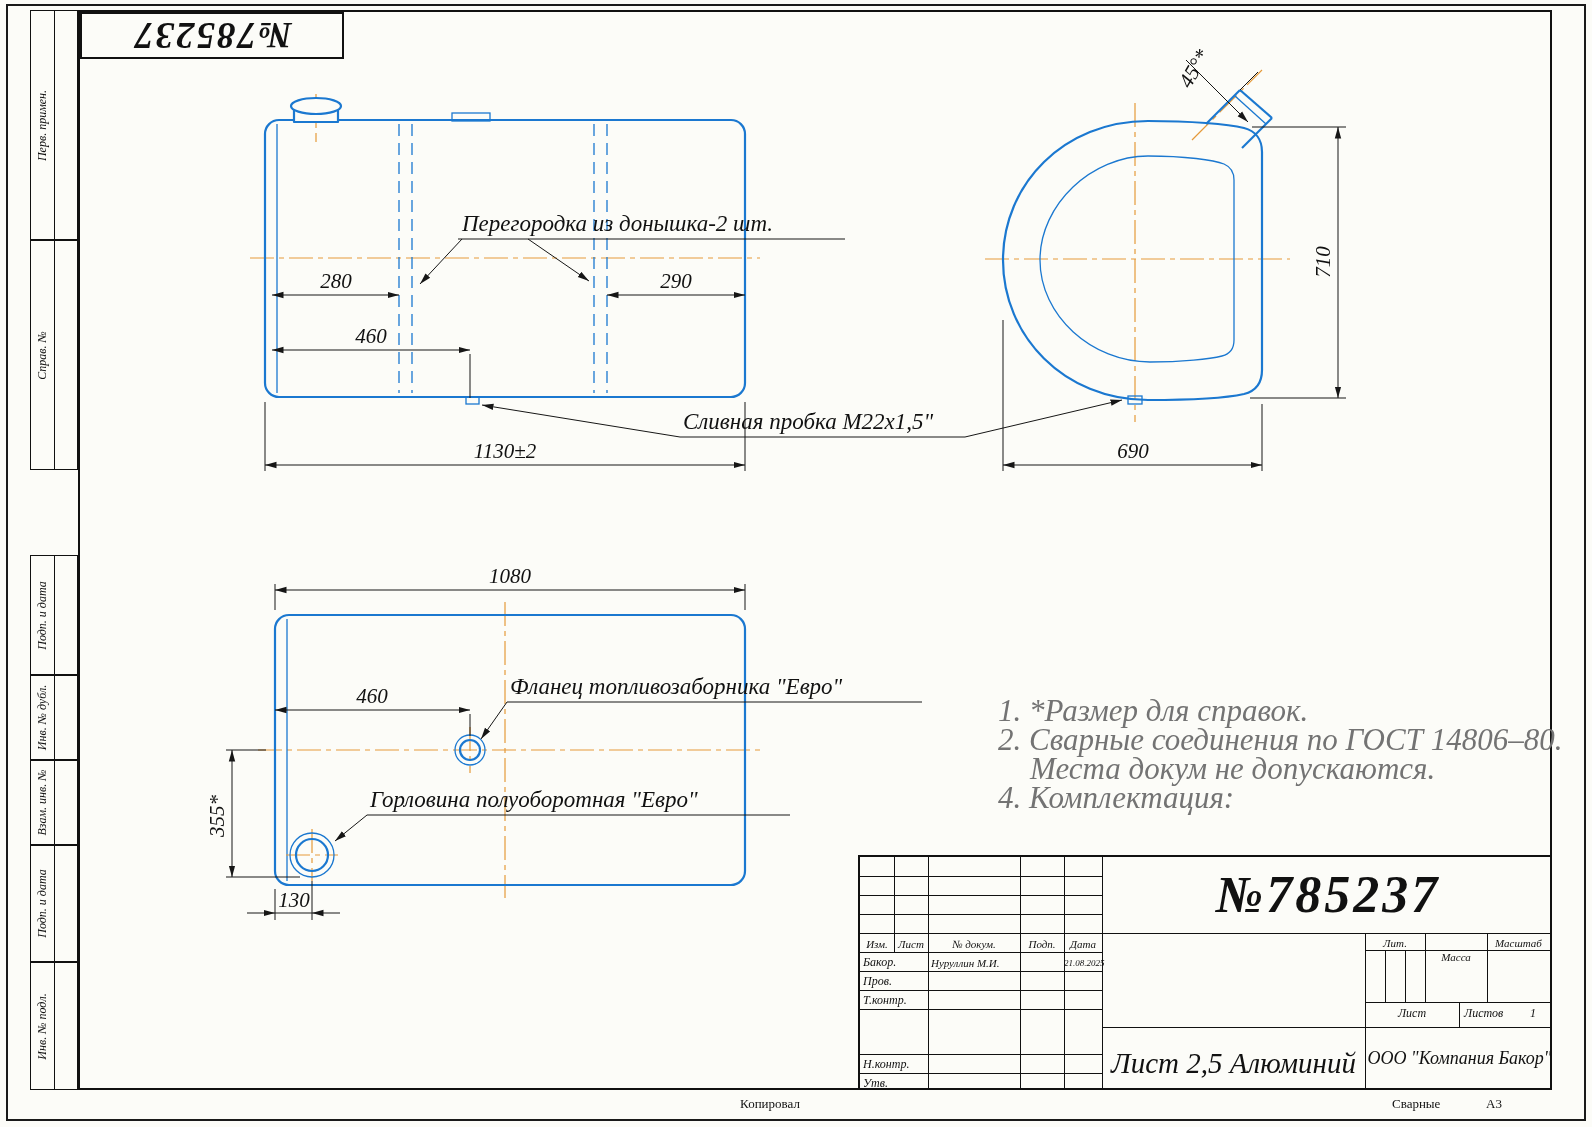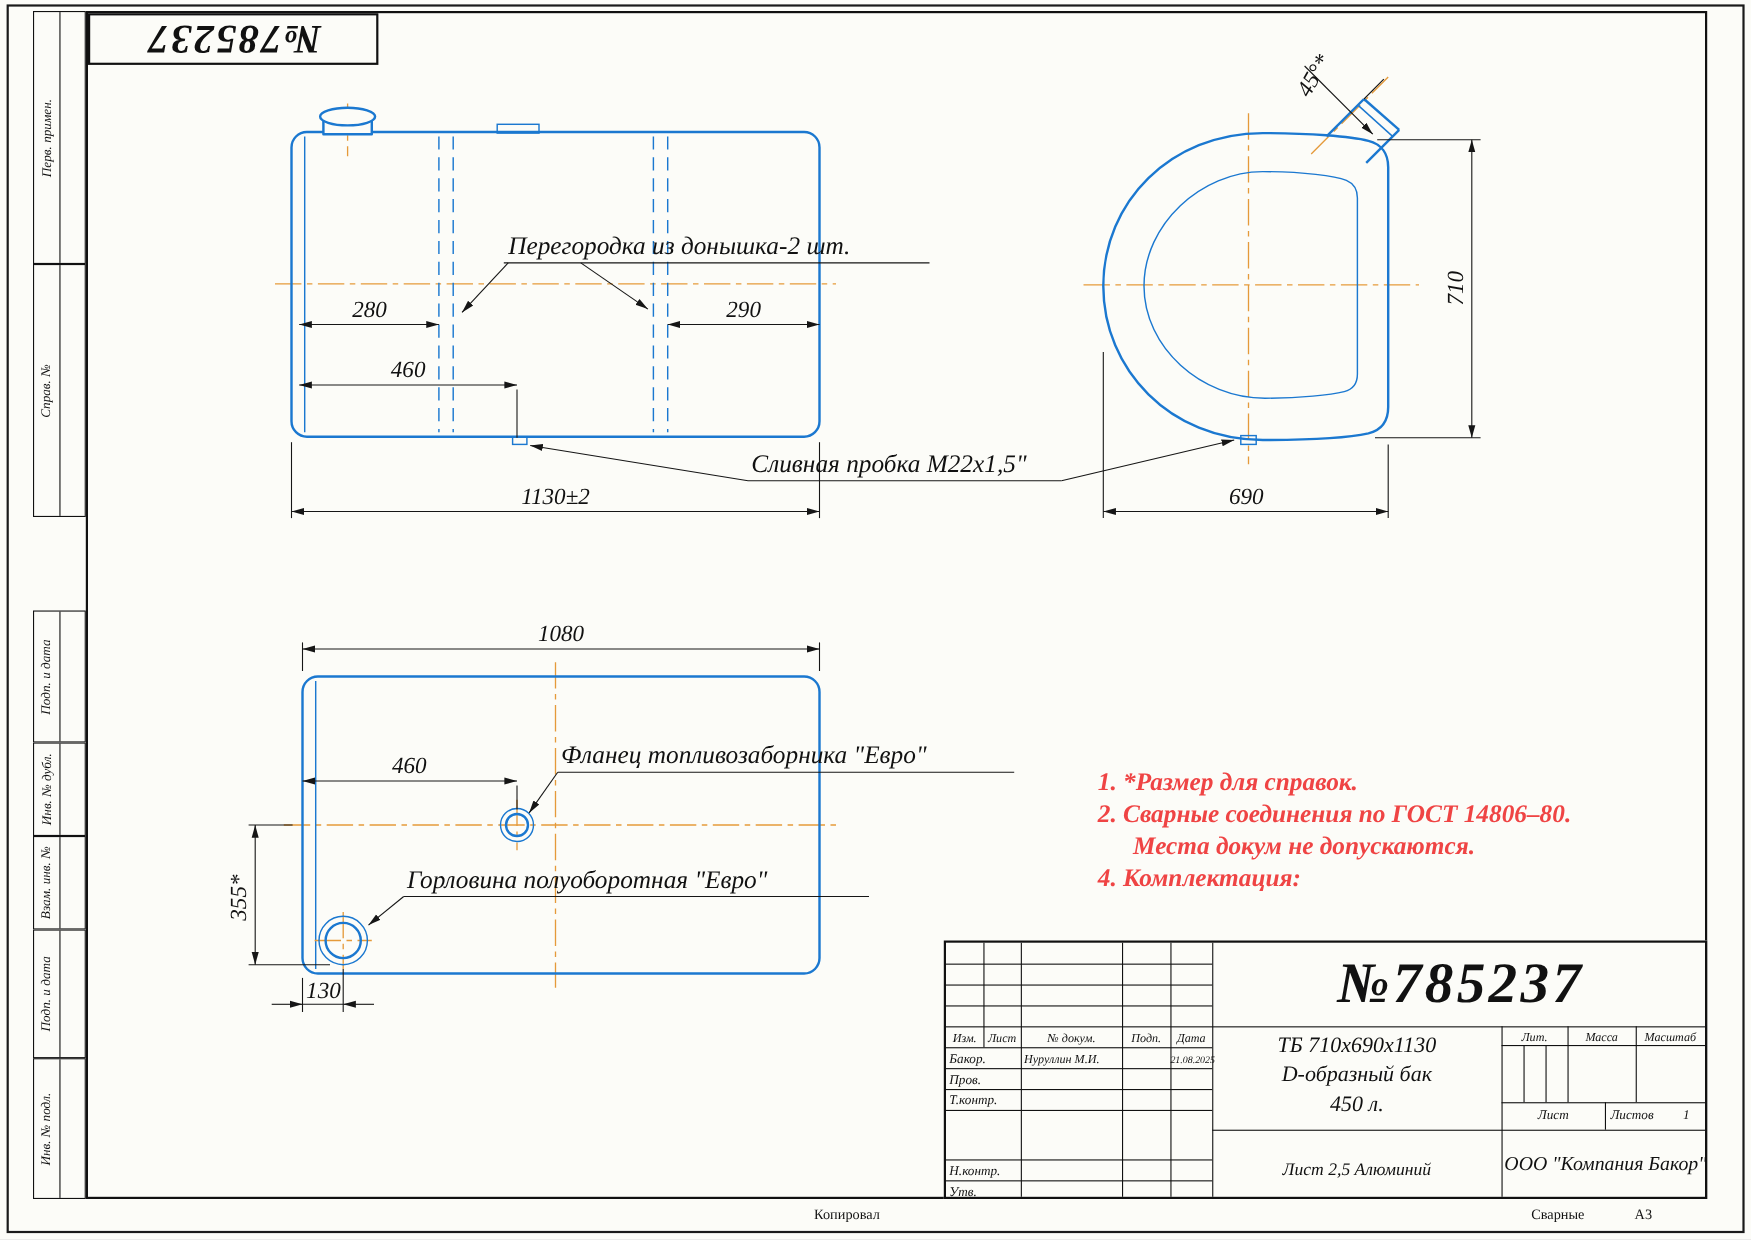--- a/index.html
+++ b/index.html
@@ -24,32 +24,32 @@
   .blue2 { stroke:#1b78d0; stroke-width:2.2; fill:none; stroke-linejoin:round; }
   .blue1 { stroke:#1b78d0; stroke-width:1.3; fill:none; }
   .bluedash { stroke:#1b78d0; stroke-width:1.3; fill:none; stroke-dasharray:12 7; }
   .cl { stroke:#e59a3a; stroke-width:1.2; fill:none; stroke-dasharray:24 5 5 5; }
   .dim { stroke:#161616; stroke-width:1; fill:none; }
   .fillpaper { fill:#fcfcf8; }
   text.dimtext { font-family:"Liberation Serif",serif; font-style:italic; font-size:21px; fill:#111; text-anchor:middle; }
   text.lbltext { font-family:"Liberation Serif",serif; font-style:italic; font-size:23px; fill:#111; text-anchor:start; }
 
   
-  .notes { position:absolute; left:998px; top:696px; font-style:italic; font-size:23px; color:#ef4444; line-height:29px; white-space:nowrap;font-weight:bold; }
+  .notes { position:absolute; left:998px; top:696px; font-style:italic; font-size:31px; color:#737373; line-height:29px; white-space:nowrap; }
   .notes .indent { padding-left:32px; }
 
   
   .titleblock { position:absolute; left:858px; top:855px; width:694px; height:235px; border:2px solid #111; background:#fcfcf8; }
   .tb-vline { position:absolute; width:0; border-left:1.5px solid #111; }
   .tb-hline { position:absolute; height:0; border-top:1.5px solid #111; }
   .tb-text { position:absolute; color:#111; font-style:italic; }
   .tb-center { text-align:center; }
   .tb-number { left:242px; top:2px; width:452px; height:72px; font-size:52px; font-weight:bold; line-height:72px; letter-spacing:3px; }
   .tb-desig { left:242px; top:80px; width:263px; text-align:center; font-size:20px; line-height:27px; }
-  .tb-material { left:242px; top:170px; width:263px; height:73px; display:flex; align-items:center; justify-content:center; font-size:16px; }
+  .tb-material { left:242px; top:170px; width:263px; height:73px; display:flex; align-items:center; justify-content:center; font-size:29px; }
   .tb-company { left:505px; top:170px; width:189px; height:63px; display:flex; align-items:center; justify-content:center; font-size:18px; }
   .tb-small { font-size:12px; line-height:17px; }
   .tb-tiny { font-size:11px; line-height:17px; }
   .footer-text { position:absolute; font-size:13px; color:#111; }
 </style>
 </head>
 <body>
 
 <div class="sheet">
   <div class="outer-border"></div>
@@ -247,28 +247,23 @@
     <div class="tb-text tb-small" style="left:3px;top:97px;width:64px">Бакор.</div>
     <div class="tb-text tb-tiny" style="left:71px;top:98px;width:88px">Нуруллин М.И.</div>
     <div class="tb-text tb-center" style="left:204px;top:101px;width:38px;font-size:9px">21.08.2025</div>
     <div class="tb-text tb-small" style="left:3px;top:116px;width:64px">Пров.</div>
     <div class="tb-text tb-small" style="left:3px;top:135px;width:64px">Т.контр.</div>
     <div class="tb-text tb-small" style="left:3px;top:199px;width:64px">Н.контр.</div>
     <div class="tb-text tb-small" style="left:3px;top:218px;width:64px">Утв.</div>
 
     <div class="tb-text tb-center tb-number">№785237</div>
 
-    <div class="tb-text tb-desig">
-      <div>ТБ 710х690х1130</div>
-      <div>D-образный бак</div>
-      <div>450 л.</div>
-    </div>
 
     <div class="tb-text tb-tiny tb-center" style="left:505px;top:78px;width:60px">Лит.</div>
-    <div class="tb-text tb-tiny tb-center" style="left:565px;top:78px;width:62px">Масса</div>
+    <div class="tb-text tb-tiny tb-center" style="left:565px;top:92px;width:62px">Масса</div>
     <div class="tb-text tb-tiny tb-center" style="left:627px;top:78px;width:63px">Масштаб</div>
     <div class="tb-text tb-small tb-center" style="left:505px;top:148px;width:94px">Лист</div>
     <div class="tb-text tb-small" style="left:604px;top:148px;width:56px">Листов</div>
     <div class="tb-text tb-small tb-center" style="left:660px;top:148px;width:26px">1</div>
 
     <div class="tb-text tb-material">Лист 2,5 Алюминий</div>
     <div class="tb-text tb-company">ООО "Компания Бакор"</div>
   </div>
 
   <span class="footer-text" style="left:700px;top:1096px;width:140px;text-align:center">Копировал</span>

